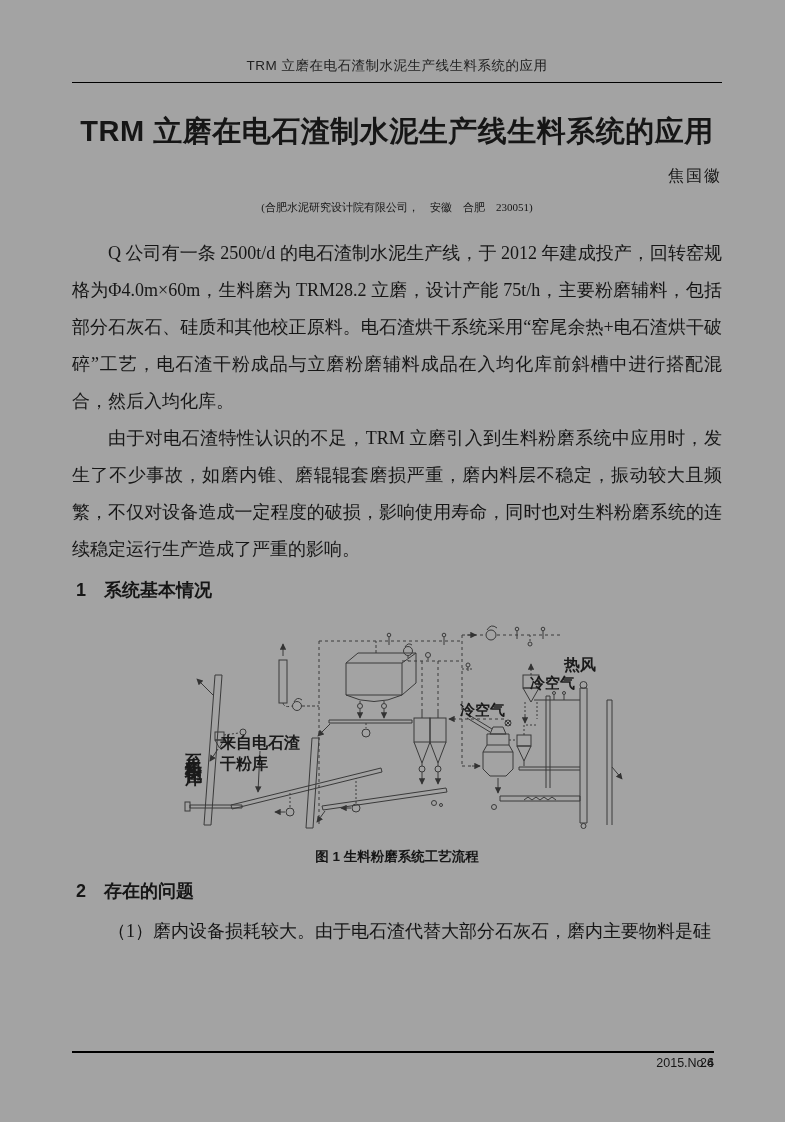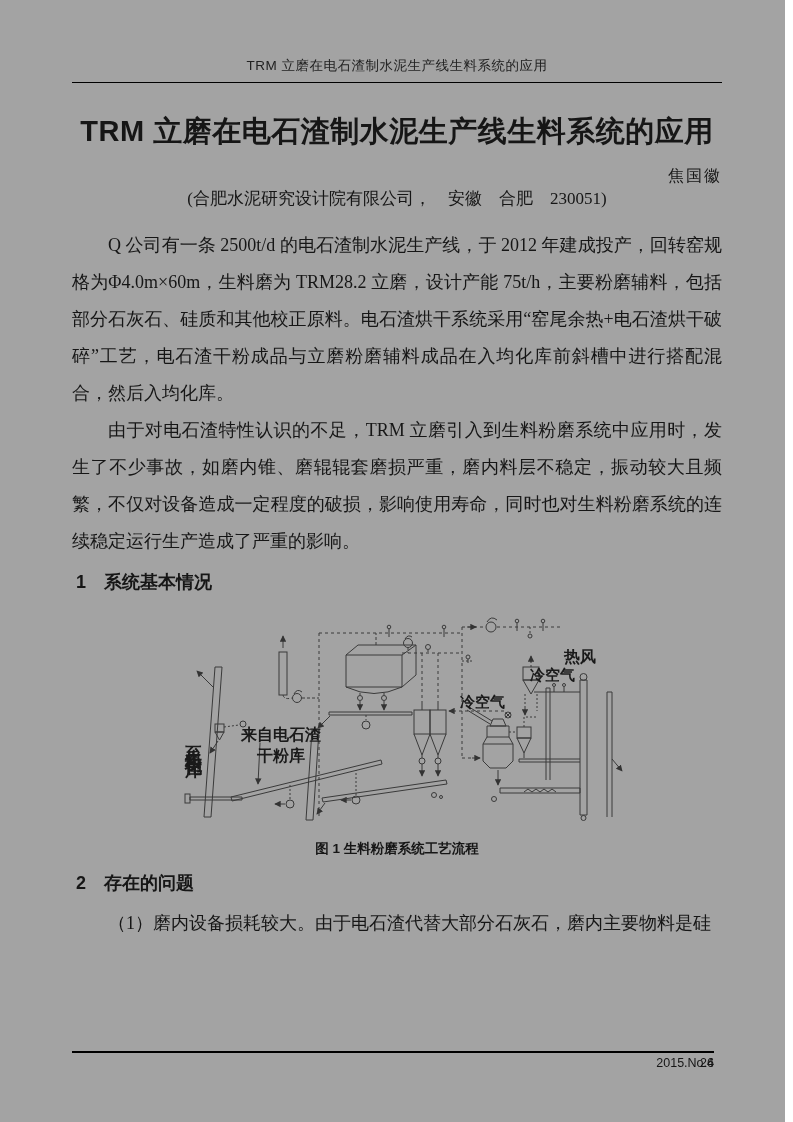--- a/index.html
+++ b/index.html
@@ -7,37 +7,37 @@
   .page{position:relative;width:785px;height:1122px;background:#a3a3a3;overflow:hidden;}
   .content{position:absolute;left:72px;top:0;width:650px;}
 
   .running-head{padding-top:58px;text-align:center;font-family:"Liberation Sans","DejaVu Sans",sans-serif;
     font-size:13.5px;line-height:16px;color:#222;letter-spacing:0.5px;}
   .head-rule{border:none;border-top:1.6px solid #000;margin:8px 0 0 0;}
 
   .article-title{margin-top:30px;text-align:center;font-family:"Liberation Sans","DejaVu Sans",sans-serif;
     font-weight:bold;font-size:29px;line-height:36px;letter-spacing:0.5px;}
   .author{margin-top:16px;text-align:right;font-size:16px;line-height:22px;letter-spacing:2px;}
-  .affiliation{margin-top:0;text-align:center;font-size:17px;line-height:24px;}
+  .affiliation{margin-top:8px;text-align:center;font-size:11px;line-height:24px;}
 
   .body-text{font-size:18px;line-height:37px;text-align:justify;}
   .body-text p{margin:0;text-indent:2em;}
   .p-first{margin-top:16px !important;}
 
   .sec-heading{font-family:"Liberation Sans","DejaVu Sans",sans-serif;font-weight:bold;
     font-size:18px;line-height:37px;margin:4px;}
   .sec-heading.h2x{line-height:36px;margin-top:6px;}
 
   .figure-wrap{position:relative;width:440px;height:228px;margin:6px 0 0 112px;}
   .figure-wrap svg{position:absolute;left:0;top:0;}
   .diag-label{position:absolute;font-family:"Liberation Sans","DejaVu Sans",sans-serif;
     font-weight:600;color:#1a1a1a;white-space:nowrap;margin-top:29px;}
   .lbl-to-silo{left:-2px;top:96px;writing-mode:vertical-rl;text-orientation:upright;
     font-size:17px;letter-spacing:3px;}
-  .lbl-from-slag{left:36px;top:88px;width:122px;text-align:center;font-size:16px;line-height:21px;}
+  .lbl-from-slag{left:36px;top:88px;width:122px;text-align:left;font-size:16px;line-height:21px;}
   .lbl-hot-air{left:380px;top:11px;font-size:16px;}
   .lbl-cold-air-1{left:346px;top:30px;font-size:15px;}
   .lbl-cold-air-2{left:276px;top:57px;font-size:15px;}
 
   .fig-caption{margin-top:4px;margin-bottom:6px;text-align:center;
     font-family:"Liberation Sans","DejaVu Sans",sans-serif;font-weight:700;
     font-size:13.5px;line-height:20px;}
 
   .footer{position:absolute;left:72px;right:71px;top:1051px;}
   .footer-rule{border:none;border-top:2.5px solid #000;margin:0;}

